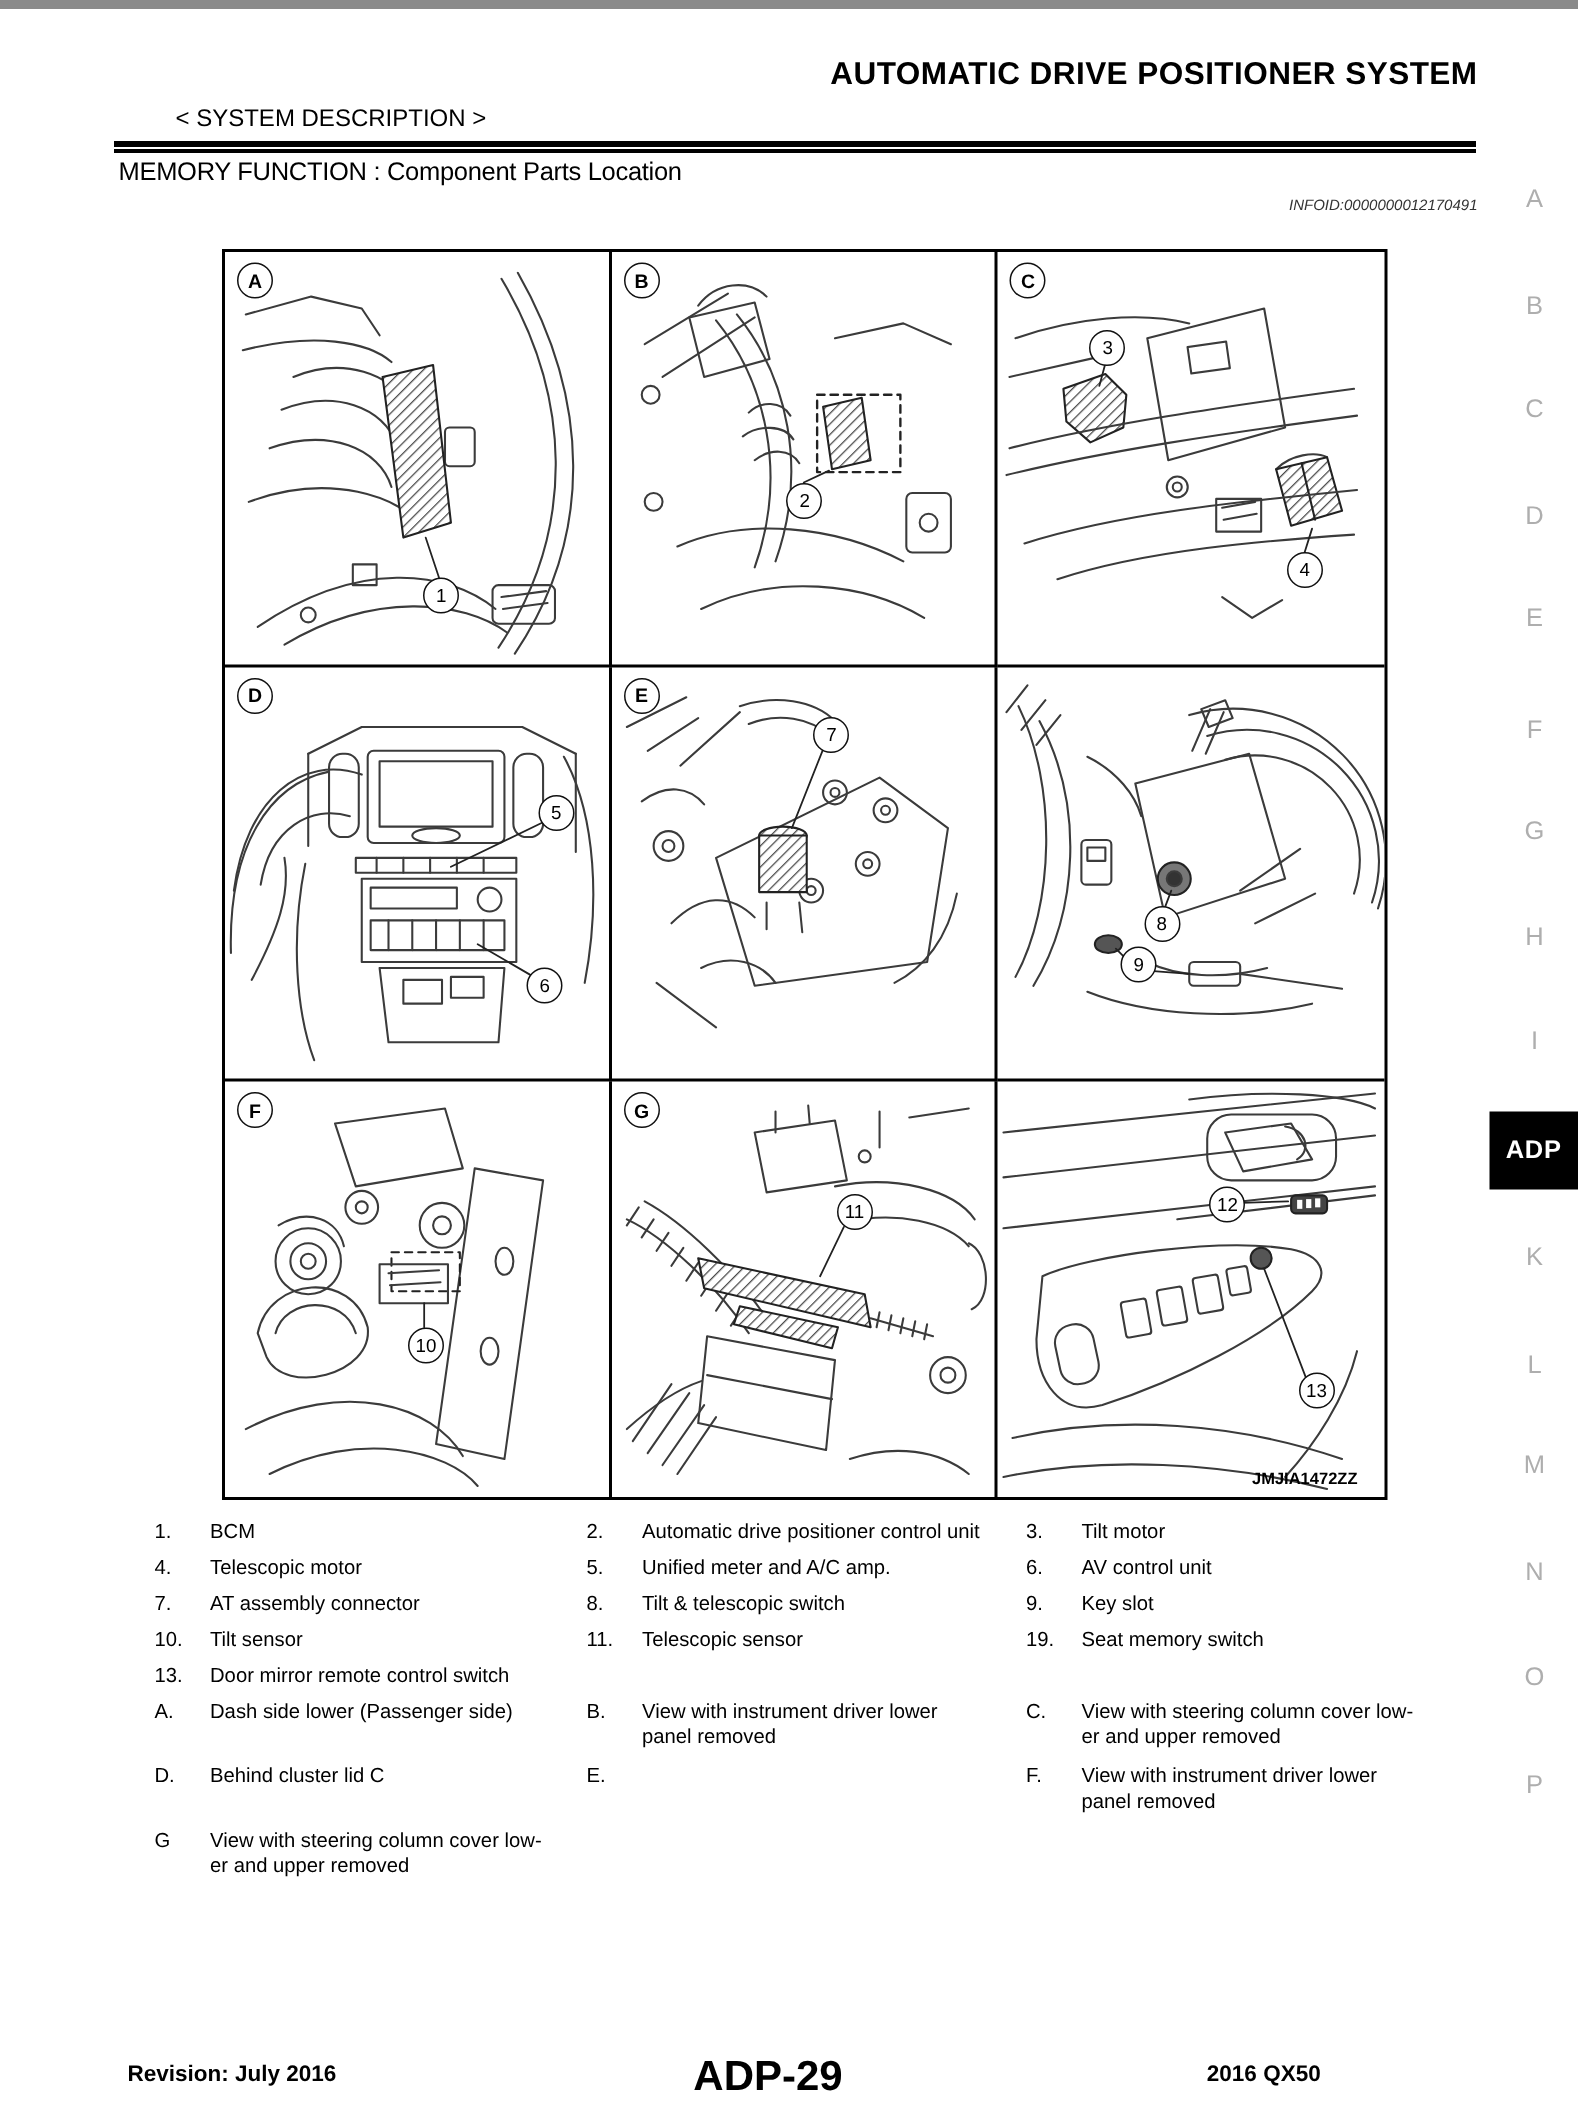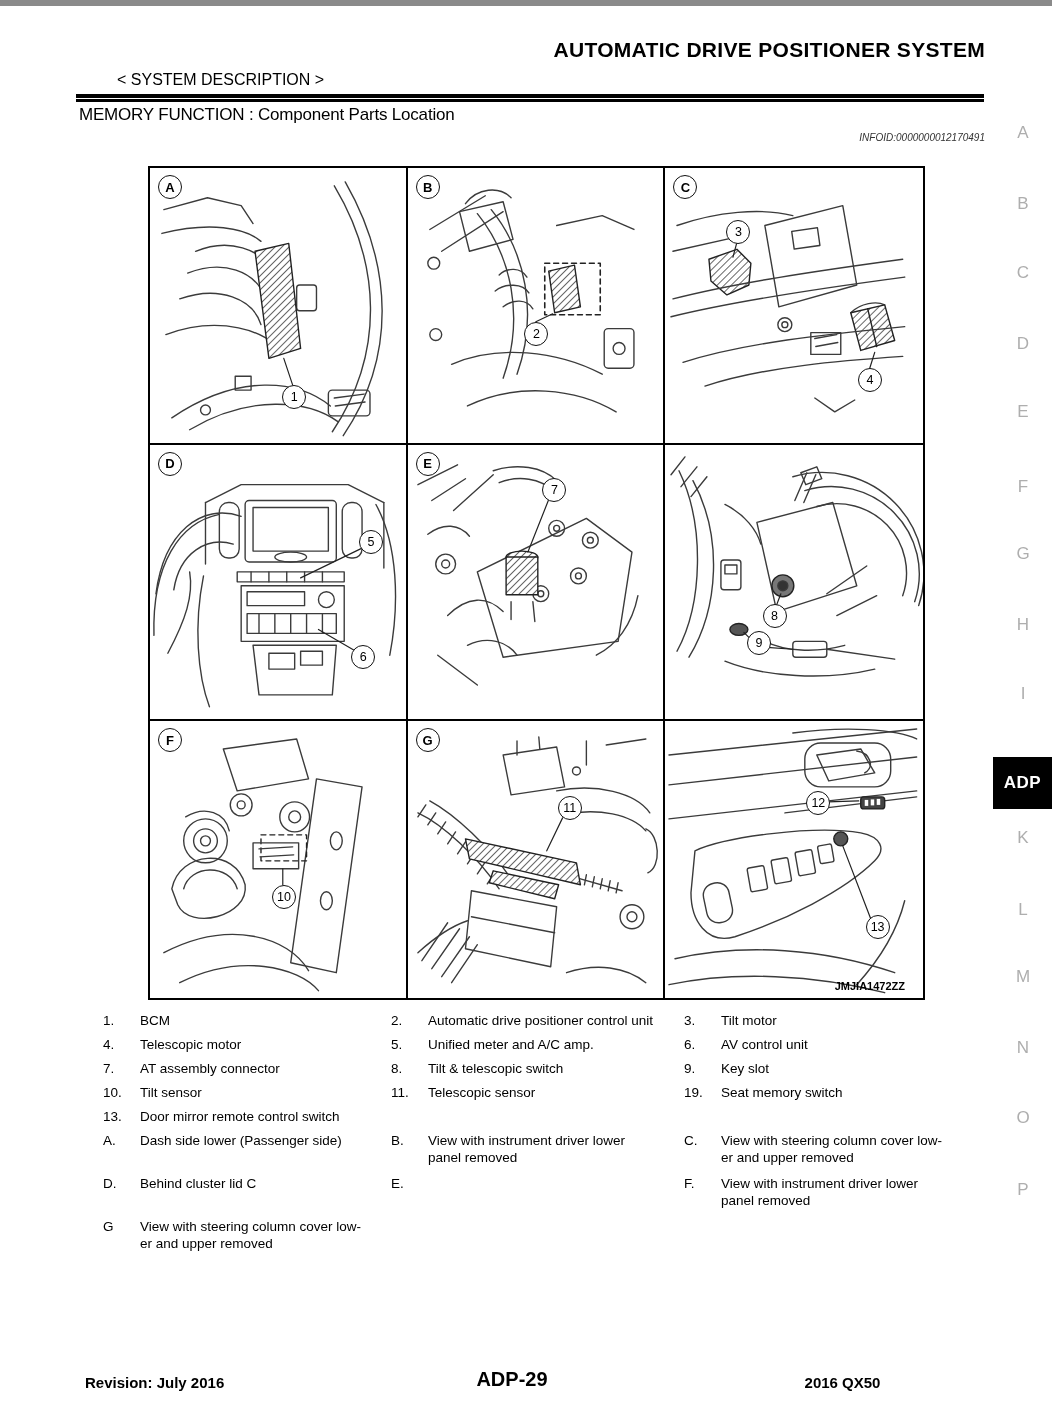--- a/index.html
+++ b/index.html
@@ -12,21 +12,21 @@
     font-size:21px;font-weight:bold;letter-spacing:.3px;}
   .breadcrumb{position:absolute;top:71px;left:85px;font-size:16px;margin-left:32px;}
   .heading-rule{position:absolute;top:94px;left:76px;width:908px;height:8px;
     background:linear-gradient(#000 0 4px,#fff 4px 5.5px,#000 5.5px 8px);}
   .section-heading{position:absolute;top:105px;left:79px;font-size:17px;font-weight:400;letter-spacing:-.2px;}
   .infoid{position:absolute;top:132px;left:600px;width:385px;text-align:right;
     font-size:10px;font-style:italic;color:#333;}
   
   .side-letter{position:absolute;left:994px;width:58px;text-align:center;font-size:17px;color:#aeaeae;}
   .adp-tab{position:absolute;left:993px;top:741px;width:59px;height:52px;background:#000;color:#fff;
-    font-weight:bold;font-size:17px;letter-spacing:.5px;display:flex;align-items:center;justify-content:center;margin-top:16px;}
+    font-weight:bold;font-size:17px;letter-spacing:.5px;display:flex;align-items:center;justify-content:center;}
   
   .figure{position:absolute;left:148px;top:166px;width:777px;height:834px;border:2px solid #000;
     box-sizing:border-box;display:grid;grid-template-columns:1fr 1fr 1fr;grid-template-rows:1fr 1fr 1fr;background:#fff;}
   .panel{position:relative;border-right:2px solid #000;border-bottom:2px solid #000;overflow:hidden;}
   .panel:nth-child(3n){border-right:none;}
   .panel:nth-child(n+7){border-bottom:none;}
   .panel svg{position:absolute;left:0;top:0;width:100%;height:100%;display:block;}
   .panel-label{position:absolute;top:7px;left:8px;width:22px;height:22px;border:1.8px solid #111;border-radius:50%;
     background:#fff;font-size:13px;font-weight:bold;display:flex;align-items:center;justify-content:center;z-index:2;}
   .panel-label:empty{display:none;}
@@ -35,21 +35,21 @@
   .img-code{position:absolute;right:18px;bottom:6px;font-size:11px;font-weight:bold;z-index:2;}
   
   .legend{position:absolute;left:103px;top:1012px;width:882px;font-size:13.5px;line-height:17px;}
   .legend-grid{display:grid;grid-template-columns:288px 293px 1fr;row-gap:7px;}
   .legend-grid.lettered{margin-top:7px;row-gap:9px;}
   .legend-item{display:flex;align-items:flex-start;}
   .legend-num{width:37px;flex:none;}
   .legend-text{flex:1;white-space:pre-line;}
   
   .footer-rev{position:absolute;left:85px;top:1374px;font-size:15px;font-weight:bold;}
-  .footer-page{position:absolute;left:0;top:1368px;width:1024px;text-align:center;font-size:20px;font-weight:bold;}
+  .footer-page{position:absolute;left:0;top:1368px;width:1024px;text-align:center;font-size:28px;font-weight:bold;}
   .footer-model{position:absolute;left:700px;top:1374px;width:285px;text-align:center;font-size:15px;font-weight:bold;}
 </style>
 </head>
 <body>
 
 <svg width="0" height="0" style="position:absolute" aria-hidden="true">
   <defs>
     <pattern id="hatch" patternUnits="userSpaceOnUse" width="5" height="5" patternTransform="rotate(45)">
       <rect width="5" height="5" fill="#fff"></rect>
       <line x1="0" y1="0" x2="0" y2="5" stroke="#4a4a4a" stroke-width="1.7"></line>

